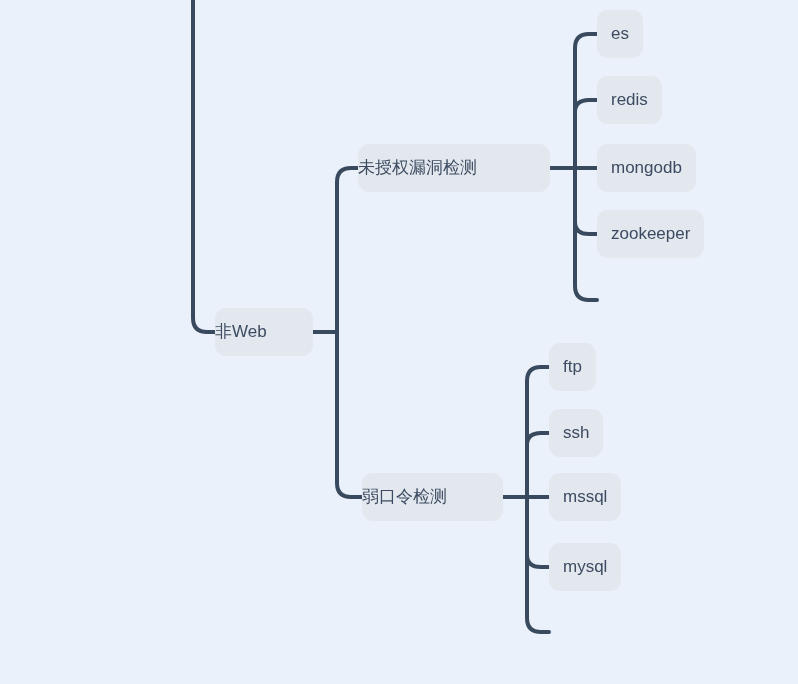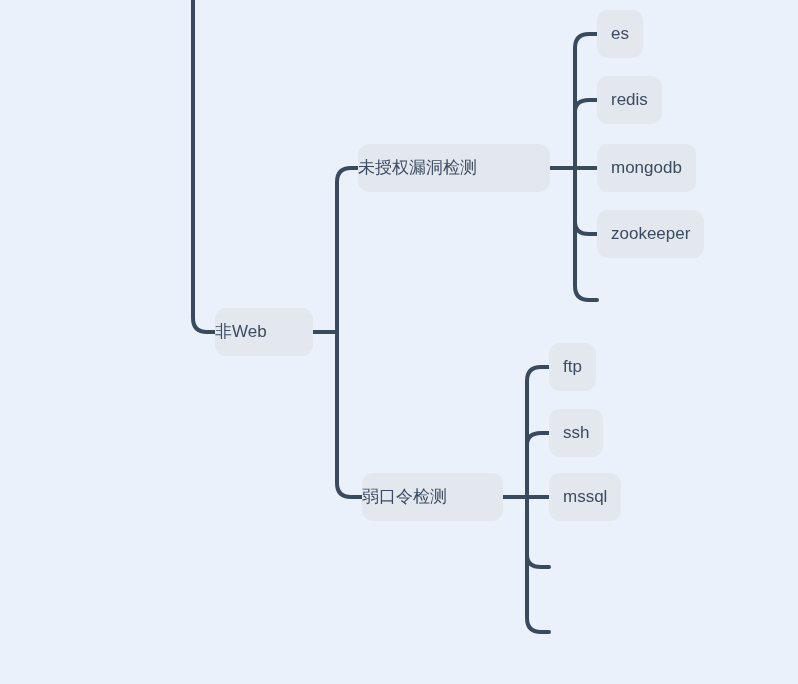--- a/index.html
+++ b/index.html
@@ -84,14 +84,15 @@
   <div class="node fixed" id="n-unauth">未授权漏洞检测</div>
   <div class="node" id="n-es">es</div>
   <div class="node" id="n-redis">redis</div>
   <div class="node" id="n-mongodb">mongodb</div>
   <div class="node" id="n-zookeeper">zookeeper</div>
 
   <div class="node fixed" id="n-weakpwd">弱口令检测</div>
   <div class="node" id="n-ftp">ftp</div>
   <div class="node" id="n-ssh">ssh</div>
   <div class="node" id="n-mssql">mssql</div>
+  <div class="node" id="n-mysql">mysql</div>
 
 </div>
 
 </body></html>

